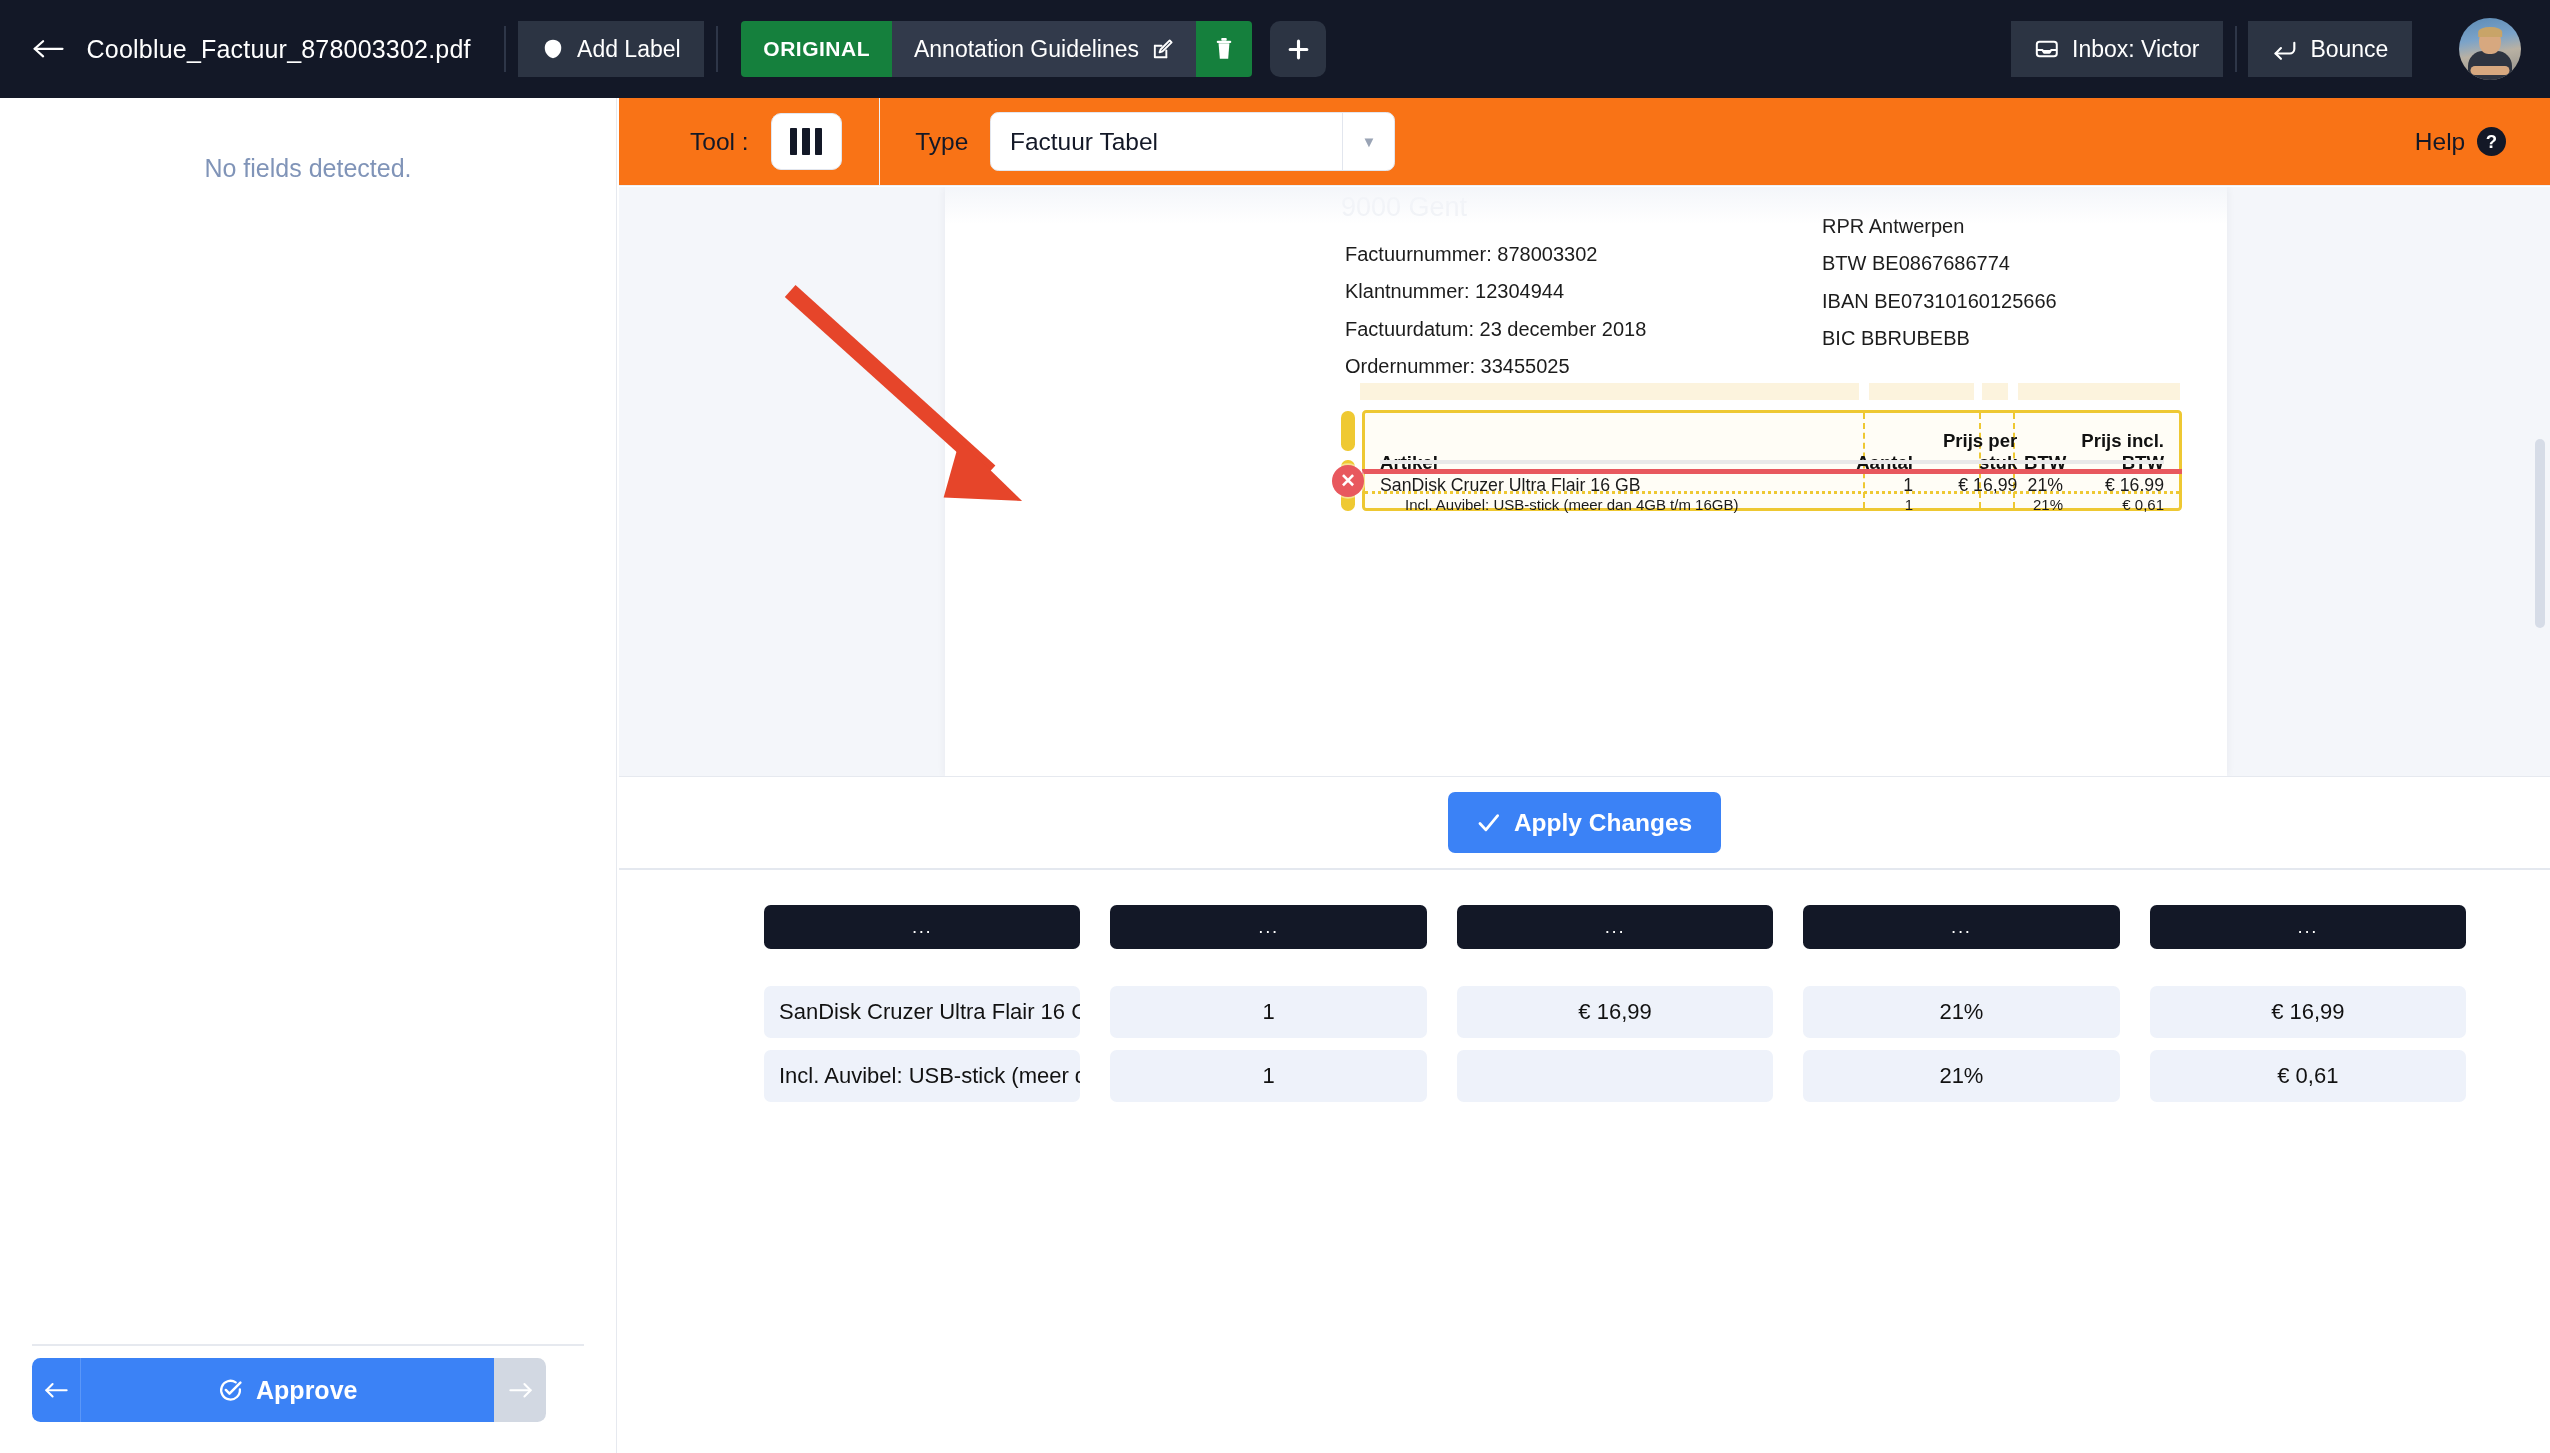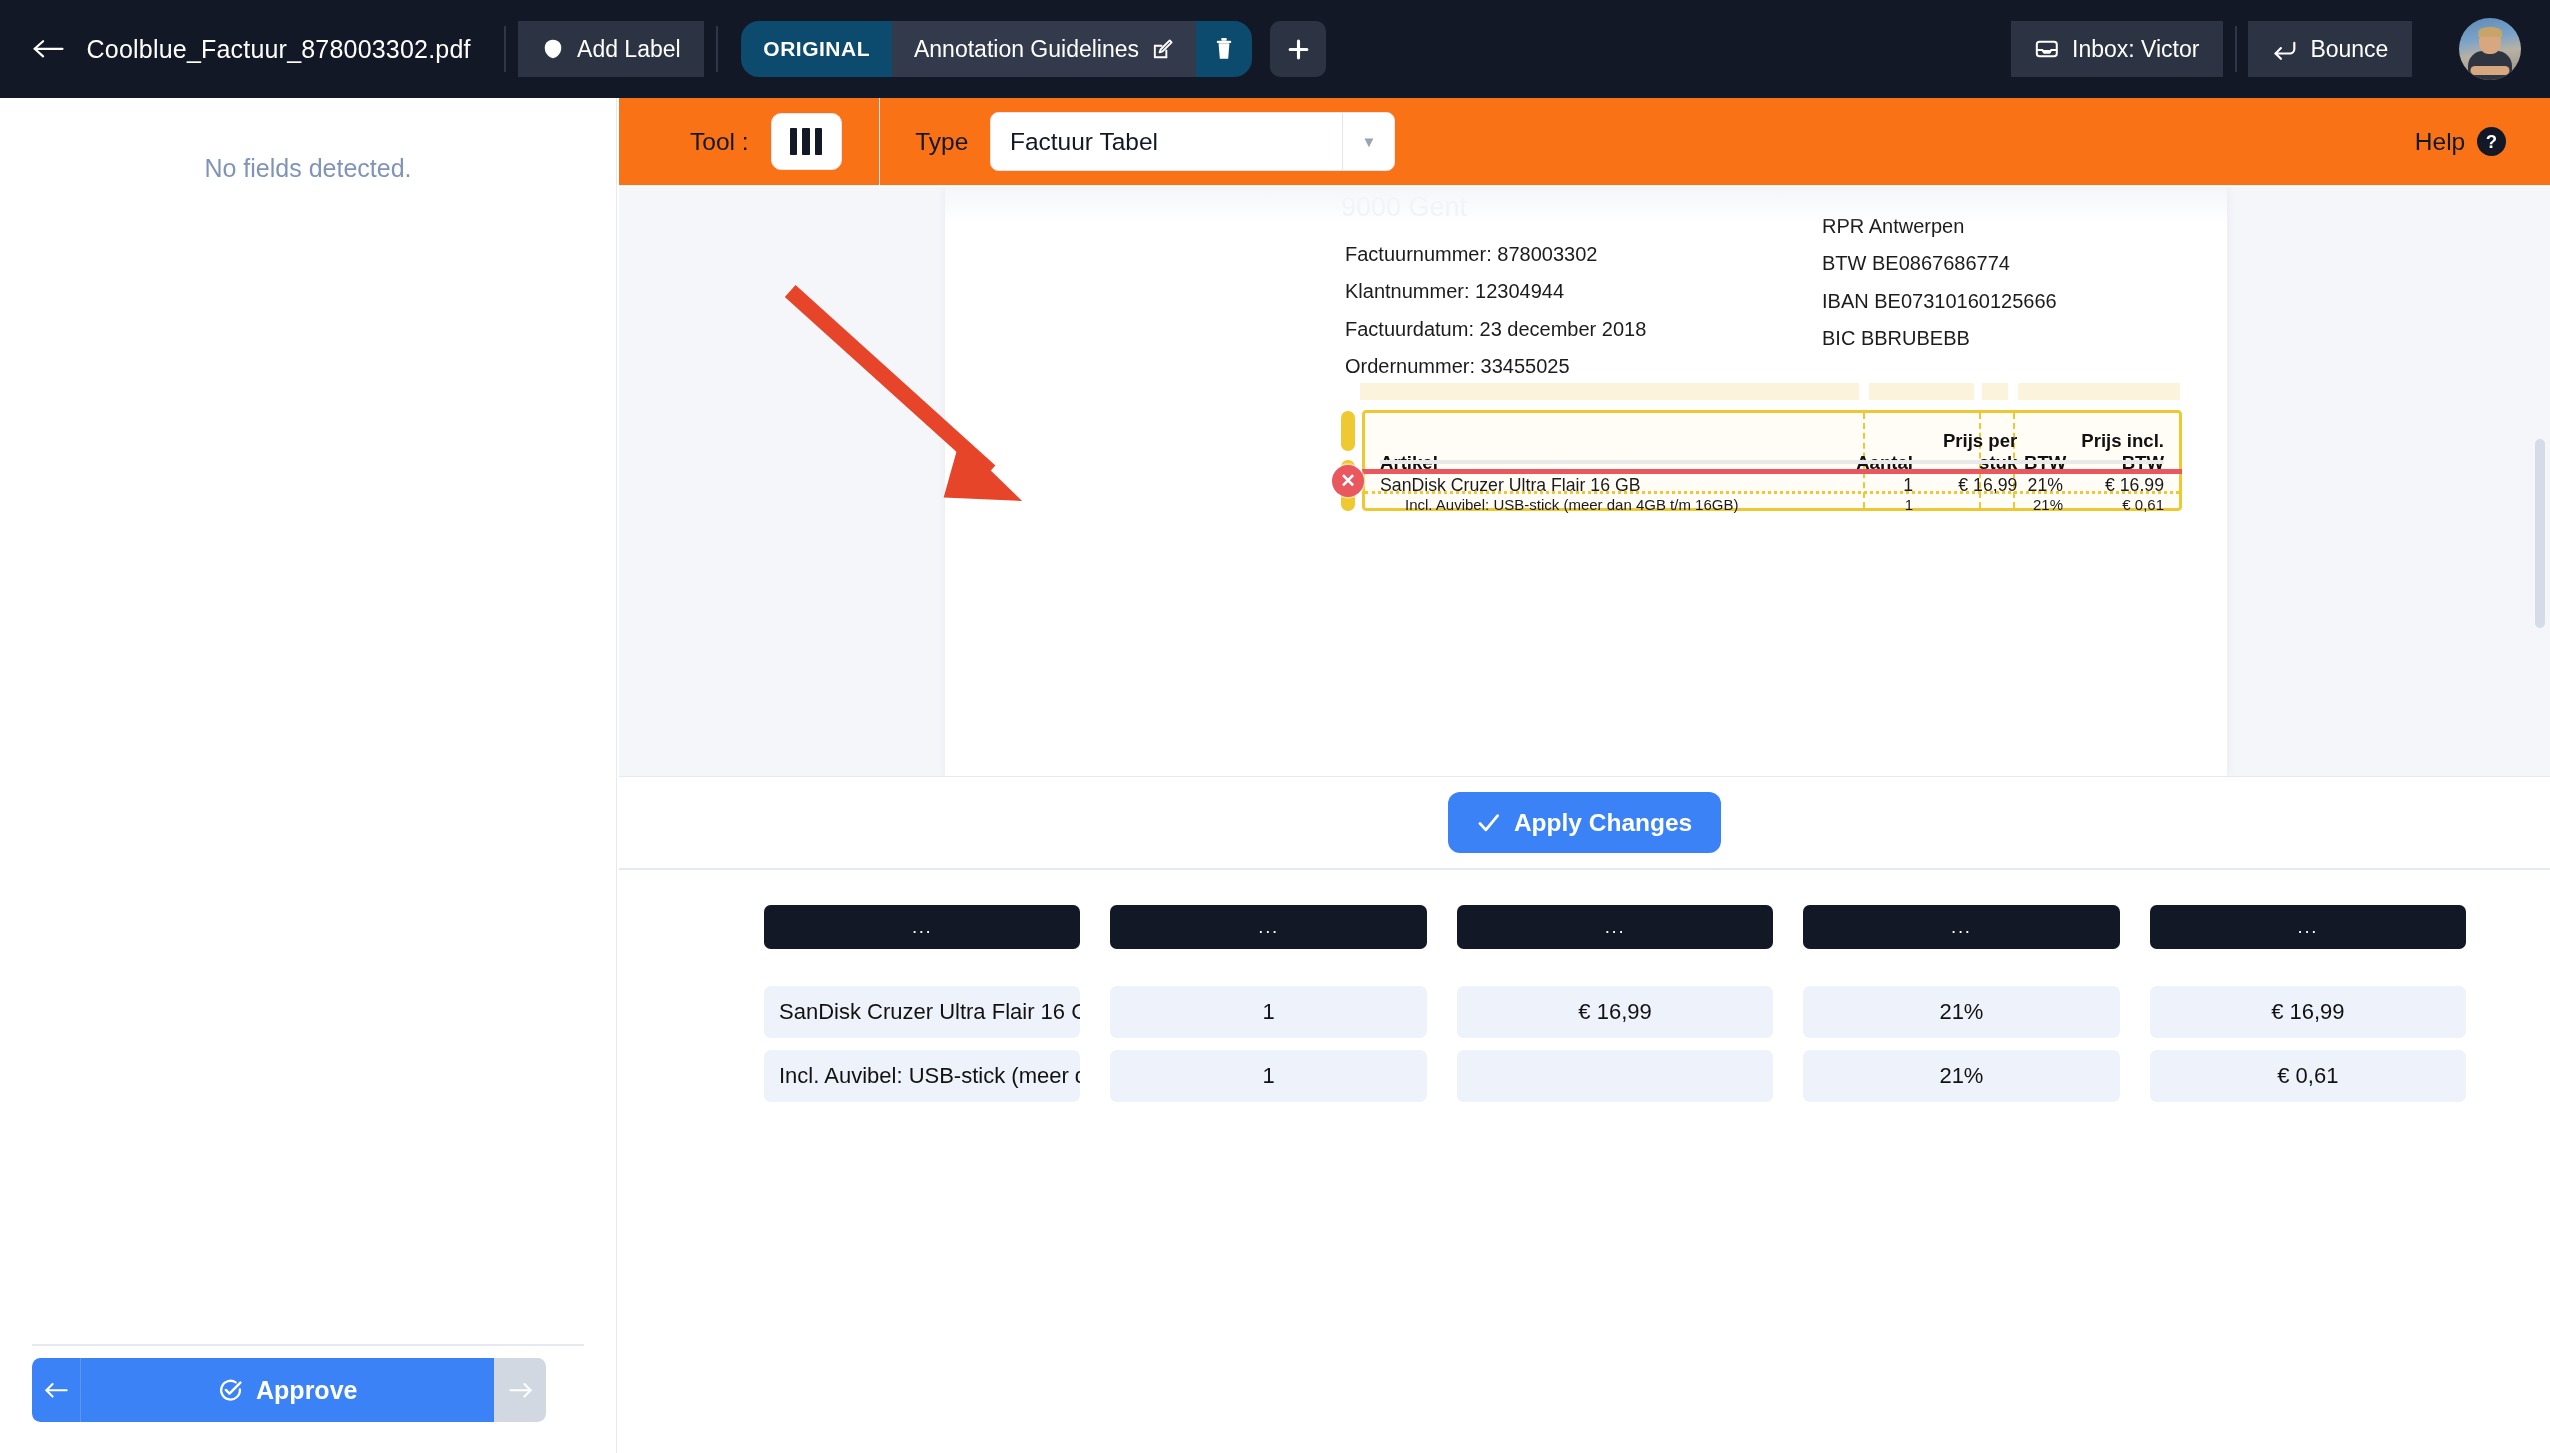--- a/index.html
+++ b/index.html
@@ -28,22 +28,22 @@
     white-space: nowrap; margin-right: 22px;
   }
   .vsep { width: 1.7px; height: 46px; background: #2e3648; margin: 0 11.8px; flex: 0 0 auto; }
   .hbtn {
     background: #2c3443; border-radius: 0; height: 56px;
     display: flex; align-items: center; gap: 13.5px;
     padding: 0 23.6px; color: #ffffff; font-size: 23px;
     cursor: pointer; white-space: nowrap;
   }
   .guideline-group {
-    display: flex; align-items: stretch; background: #0c4a6e;
-    border-radius: 18px; height: 56px; overflow: hidden;
+    display: flex; align-items: stretch; background: #15803d;
+    border-radius: 4px; height: 56px; overflow: hidden;
     margin-left: 11.8px;
   }
   .gl-original {
     display: flex; align-items: center; padding: 0 22px;
     color: #ffffff; font-size: 21px; font-weight: bold;
     letter-spacing: 0.5px; cursor: pointer;
   }
   .gl-mid {
     display: flex; align-items: center; gap: 11.8px;
     background: #323a4b; padding: 0 22px; color: #ffffff;
@@ -257,21 +257,21 @@
   
   .editor {
     position: absolute; left: 619px; top: 776px; right: 0; bottom: 0;
     background: #ffffff; border-top: 1.7px solid #e6e9ef;
   }
   .apply-wrap {
     height: 93px; display: flex; align-items: center; justify-content: center;
     border-bottom: 2.5px solid #e4e8ef;
   }
   .apply-btn {
-    background: #3b82f6; color: #ffffff; border-radius: 12px;
+    background: #3b82f6; color: #ffffff; border-radius: 7px;
     height: 61px; padding: 0 29px; display: flex; align-items: center; gap: 13.5px;
     font-size: 24.5px; font-weight: bold; cursor: pointer;
   }
   .grid {
     position: absolute; left: 145px; top: 128px; right: 84px;
   }
   .grid-row { display: flex; gap: 30px; margin-bottom: 13.5px; }
   .hdr-cell {
     flex: 1 1 0; height: 44px; background: #131827; border-radius: 6.7px;
     display: flex; align-items: center; justify-content: center;

